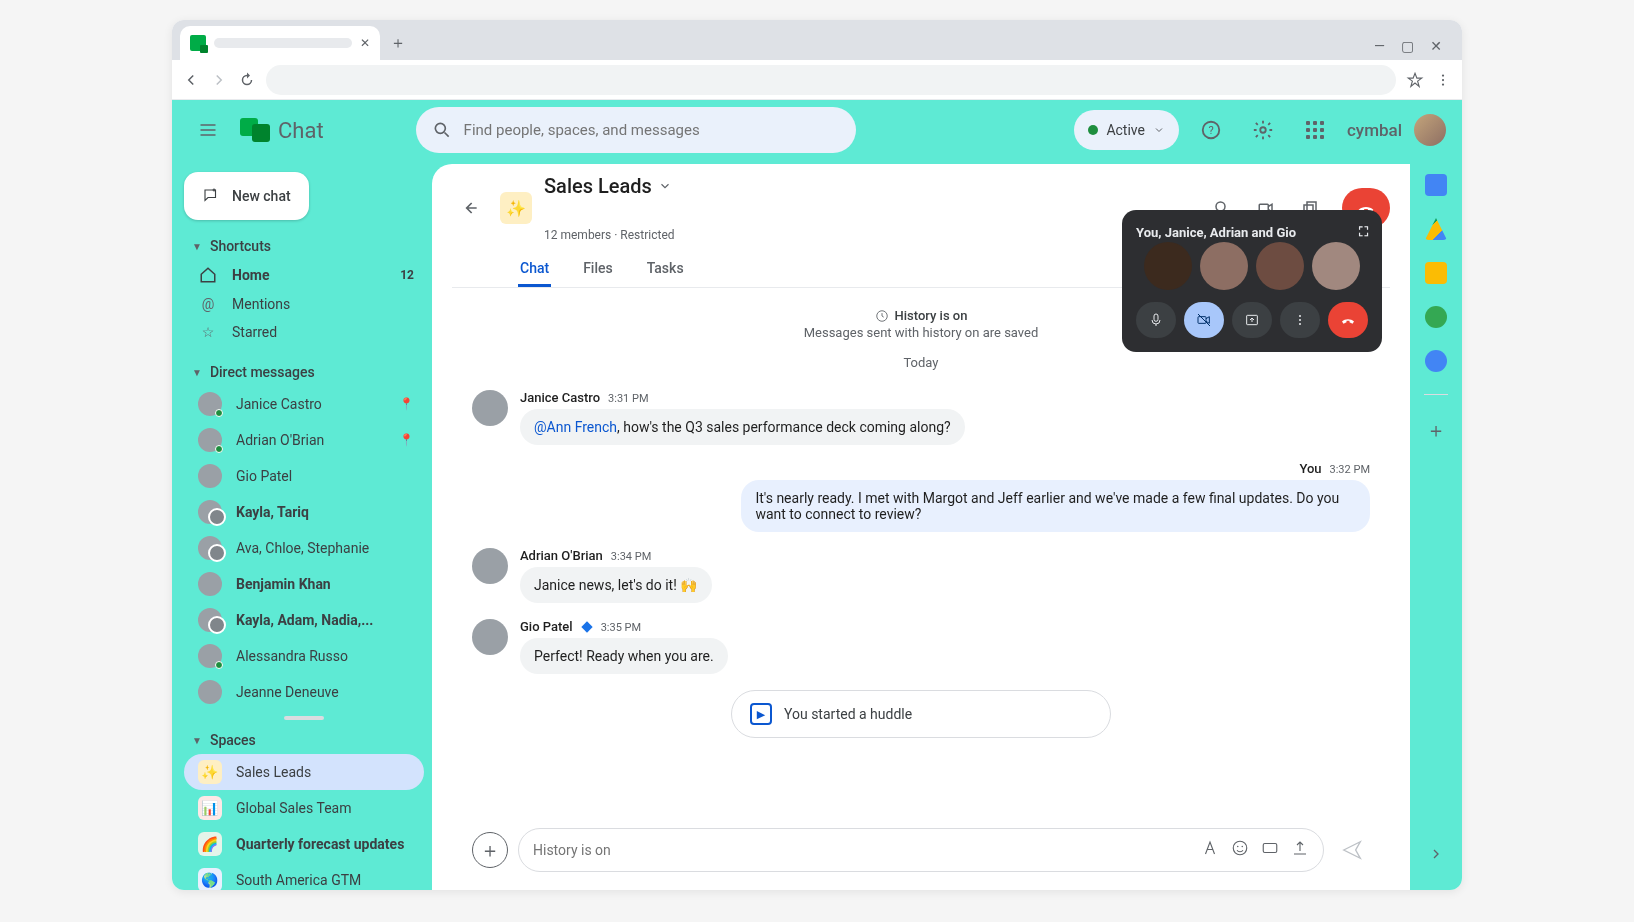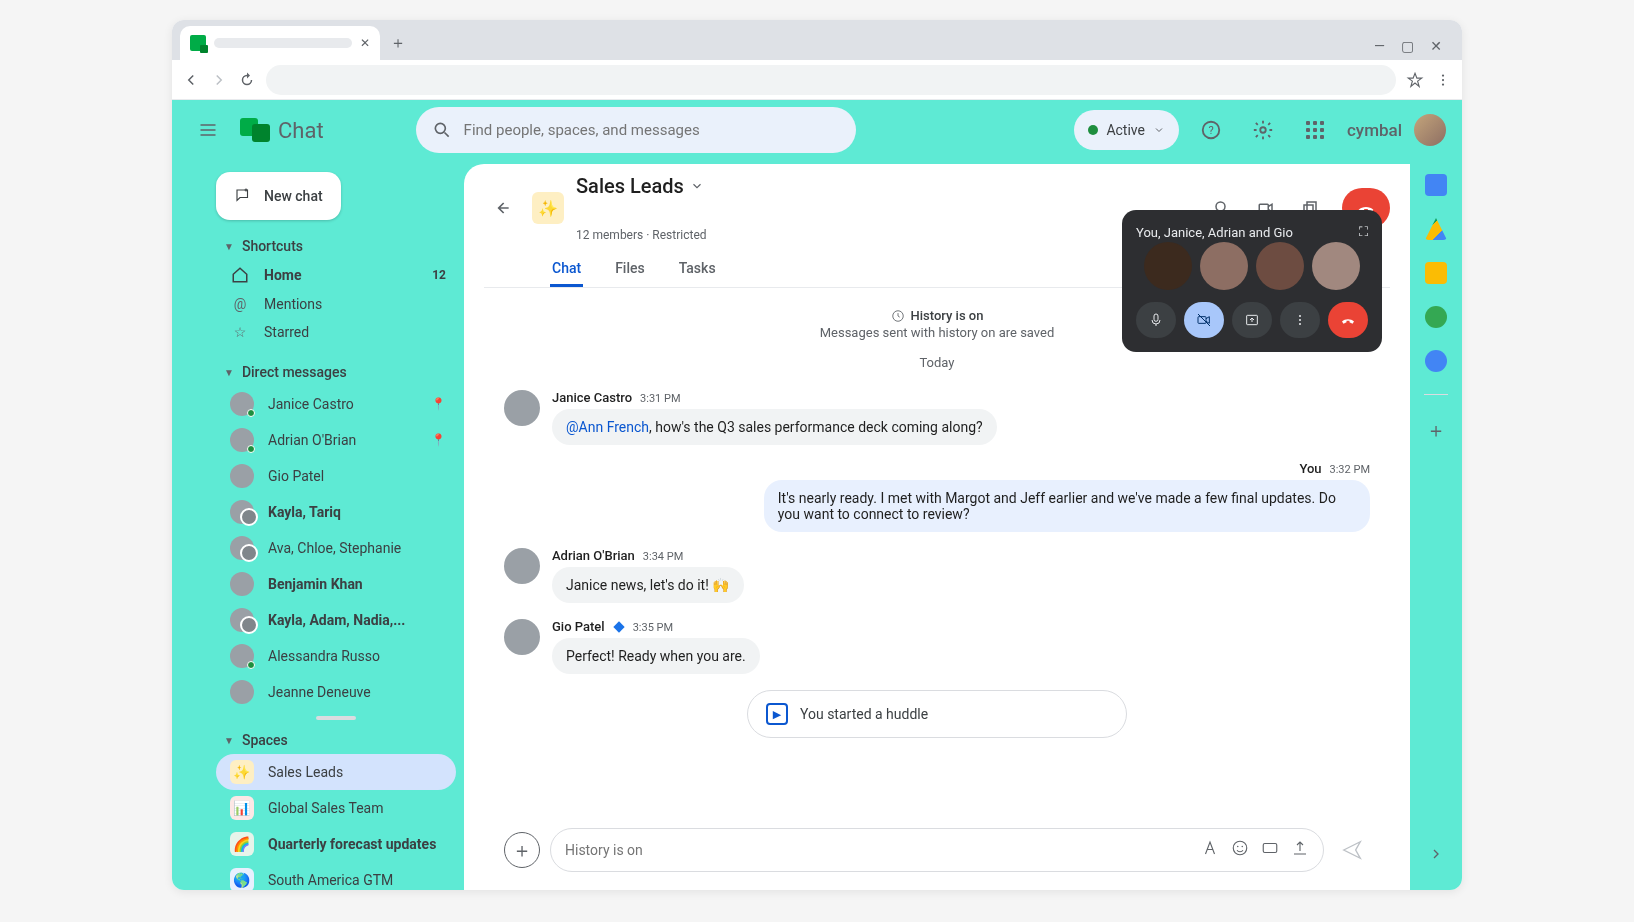--- a/index.html
+++ b/index.html
@@ -36,21 +36,21 @@
   .searchbar input { border: none; background: transparent; flex: 1; font-size: 15px; color: #5f6368; outline: none; }
   .status-pill { margin-left: auto; height: 40px; background: #eaf1fb; border-radius: 20px; display: flex; align-items: center; padding: 0 14px; gap: 8px; font-size: 14px; color: #3c4043; cursor: pointer; }
   .status-dot { width: 10px; height: 10px; background: #1e8e3e; border-radius: 50%; }
   .iconbtn { width: 40px; height: 40px; display: flex; align-items: center; justify-content: center; cursor: pointer; border-radius: 50%; color: #5f6368; }
   .apps-icon { display: grid; grid-template-columns: repeat(3,4px); grid-template-rows: repeat(3,4px); gap: 3px; }
   .apps-icon span { background: #5f6368; border-radius: 1px; }
   .brand { font-size: 17px; font-weight: 500; color: #5f6368; }
   .avatar { width: 32px; height: 32px; border-radius: 50%; background: linear-gradient(135deg,#c4a57b,#8d6e63); }
   
   
-  .body { flex: 1; display: flex; overflow: hidden; padding-left: 32px; }
+  .body { flex: 1; display: flex; overflow: hidden; }
   .sidebar { width: 260px; padding: 8px 8px 8px 12px; overflow-y: auto; }
   .newchat { height: 48px; background: #fff; border: none; border-radius: 14px; box-shadow: 0 1px 3px rgba(0,0,0,0.2); display: flex; align-items: center; padding: 0 18px; gap: 12px; font-size: 14px; color: #3c4043; cursor: pointer; margin: 4px 0 12px 0; font-weight: 500; }
   .section-head { display: flex; align-items: center; gap: 8px; padding: 6px 8px; font-size: 14px; font-weight: 500; color: #3c4043; cursor: pointer; }
   .section-head .caret { font-size: 10px; color: #5f6368; }
   .nav-item { display: flex; align-items: center; gap: 14px; padding: 6px 10px 6px 14px; border-radius: 18px; font-size: 14px; color: #3c4043; cursor: pointer; position: relative; }
   .nav-item .icon { width: 20px; display: flex; justify-content: center; color: #5f6368; }
   .nav-item .badge { margin-left: auto; font-size: 12px; color: #3c4043; }
   .nav-item.bold { font-weight: 700; }
   .dm-avatar { width: 24px; height: 24px; border-radius: 50%; background: #9aa0a6; flex-shrink: 0; position: relative; }
   .dm-avatar.pair::after { content: ''; position: absolute; width: 14px; height: 14px; border-radius: 50%; background: #80868b; right: -4px; bottom: -2px; border: 2px solid #fff; }
@@ -100,21 +100,21 @@
   
   .composer-row { display: flex; align-items: center; gap: 10px; padding: 10px 40px 18px; }
   .plus-btn { width: 36px; height: 36px; border: 1.5px solid #5f6368; border-radius: 50%; display: flex; align-items: center; justify-content: center; cursor: pointer; color: #5f6368; font-size: 20px; }
   .composer { flex: 1; height: 44px; border: 1px solid #dadce0; border-radius: 22px; display: flex; align-items: center; padding: 0 14px; gap: 10px; }
   .composer input { flex: 1; border: none; outline: none; font-size: 14px; }
   .composer-icons { display: flex; gap: 12px; color: #5f6368; }
   .send-btn { width: 36px; height: 36px; display: flex; align-items: center; justify-content: center; color: #bdc1c6; cursor: pointer; }
   
   
   .huddle { position: absolute; top: 46px; right: 28px; width: 260px; background: #2d2e31; border-radius: 14px; padding: 14px; color: #e8eaed; }
-  .huddle-top { display: flex; justify-content: space-between; align-items: center; font-size: 13px; font-weight: 400; margin-bottom: 2px; }
+  .huddle-top { display: flex; justify-content: space-between; align-items: center; font-size: 13px; font-weight: 700; margin-bottom: 2px; }
   .huddle-avatars { display: flex; gap: 8px; justify-content: center; margin-bottom: 12px; }
   .huddle-avatars .hav { width: 48px; height: 48px; border-radius: 50%; background: #5f6368; }
   .huddle-controls { display: flex; gap: 8px; justify-content: center; }
   .hctrl { width: 44px; height: 36px; border-radius: 18px; background: #3c4043; display: flex; align-items: center; justify-content: center; color: #e8eaed; cursor: pointer; }
   .hctrl.active { background: #a8c7fa; color: #003069; }
   .hctrl.end { background: #ea4335; color: #fff; }
   
   
   .right-rail { width: 52px; display: flex; flex-direction: column; align-items: center; padding: 14px 0; gap: 22px; }
   .rail-icon { width: 22px; height: 22px; border-radius: 4px; cursor: pointer; }

